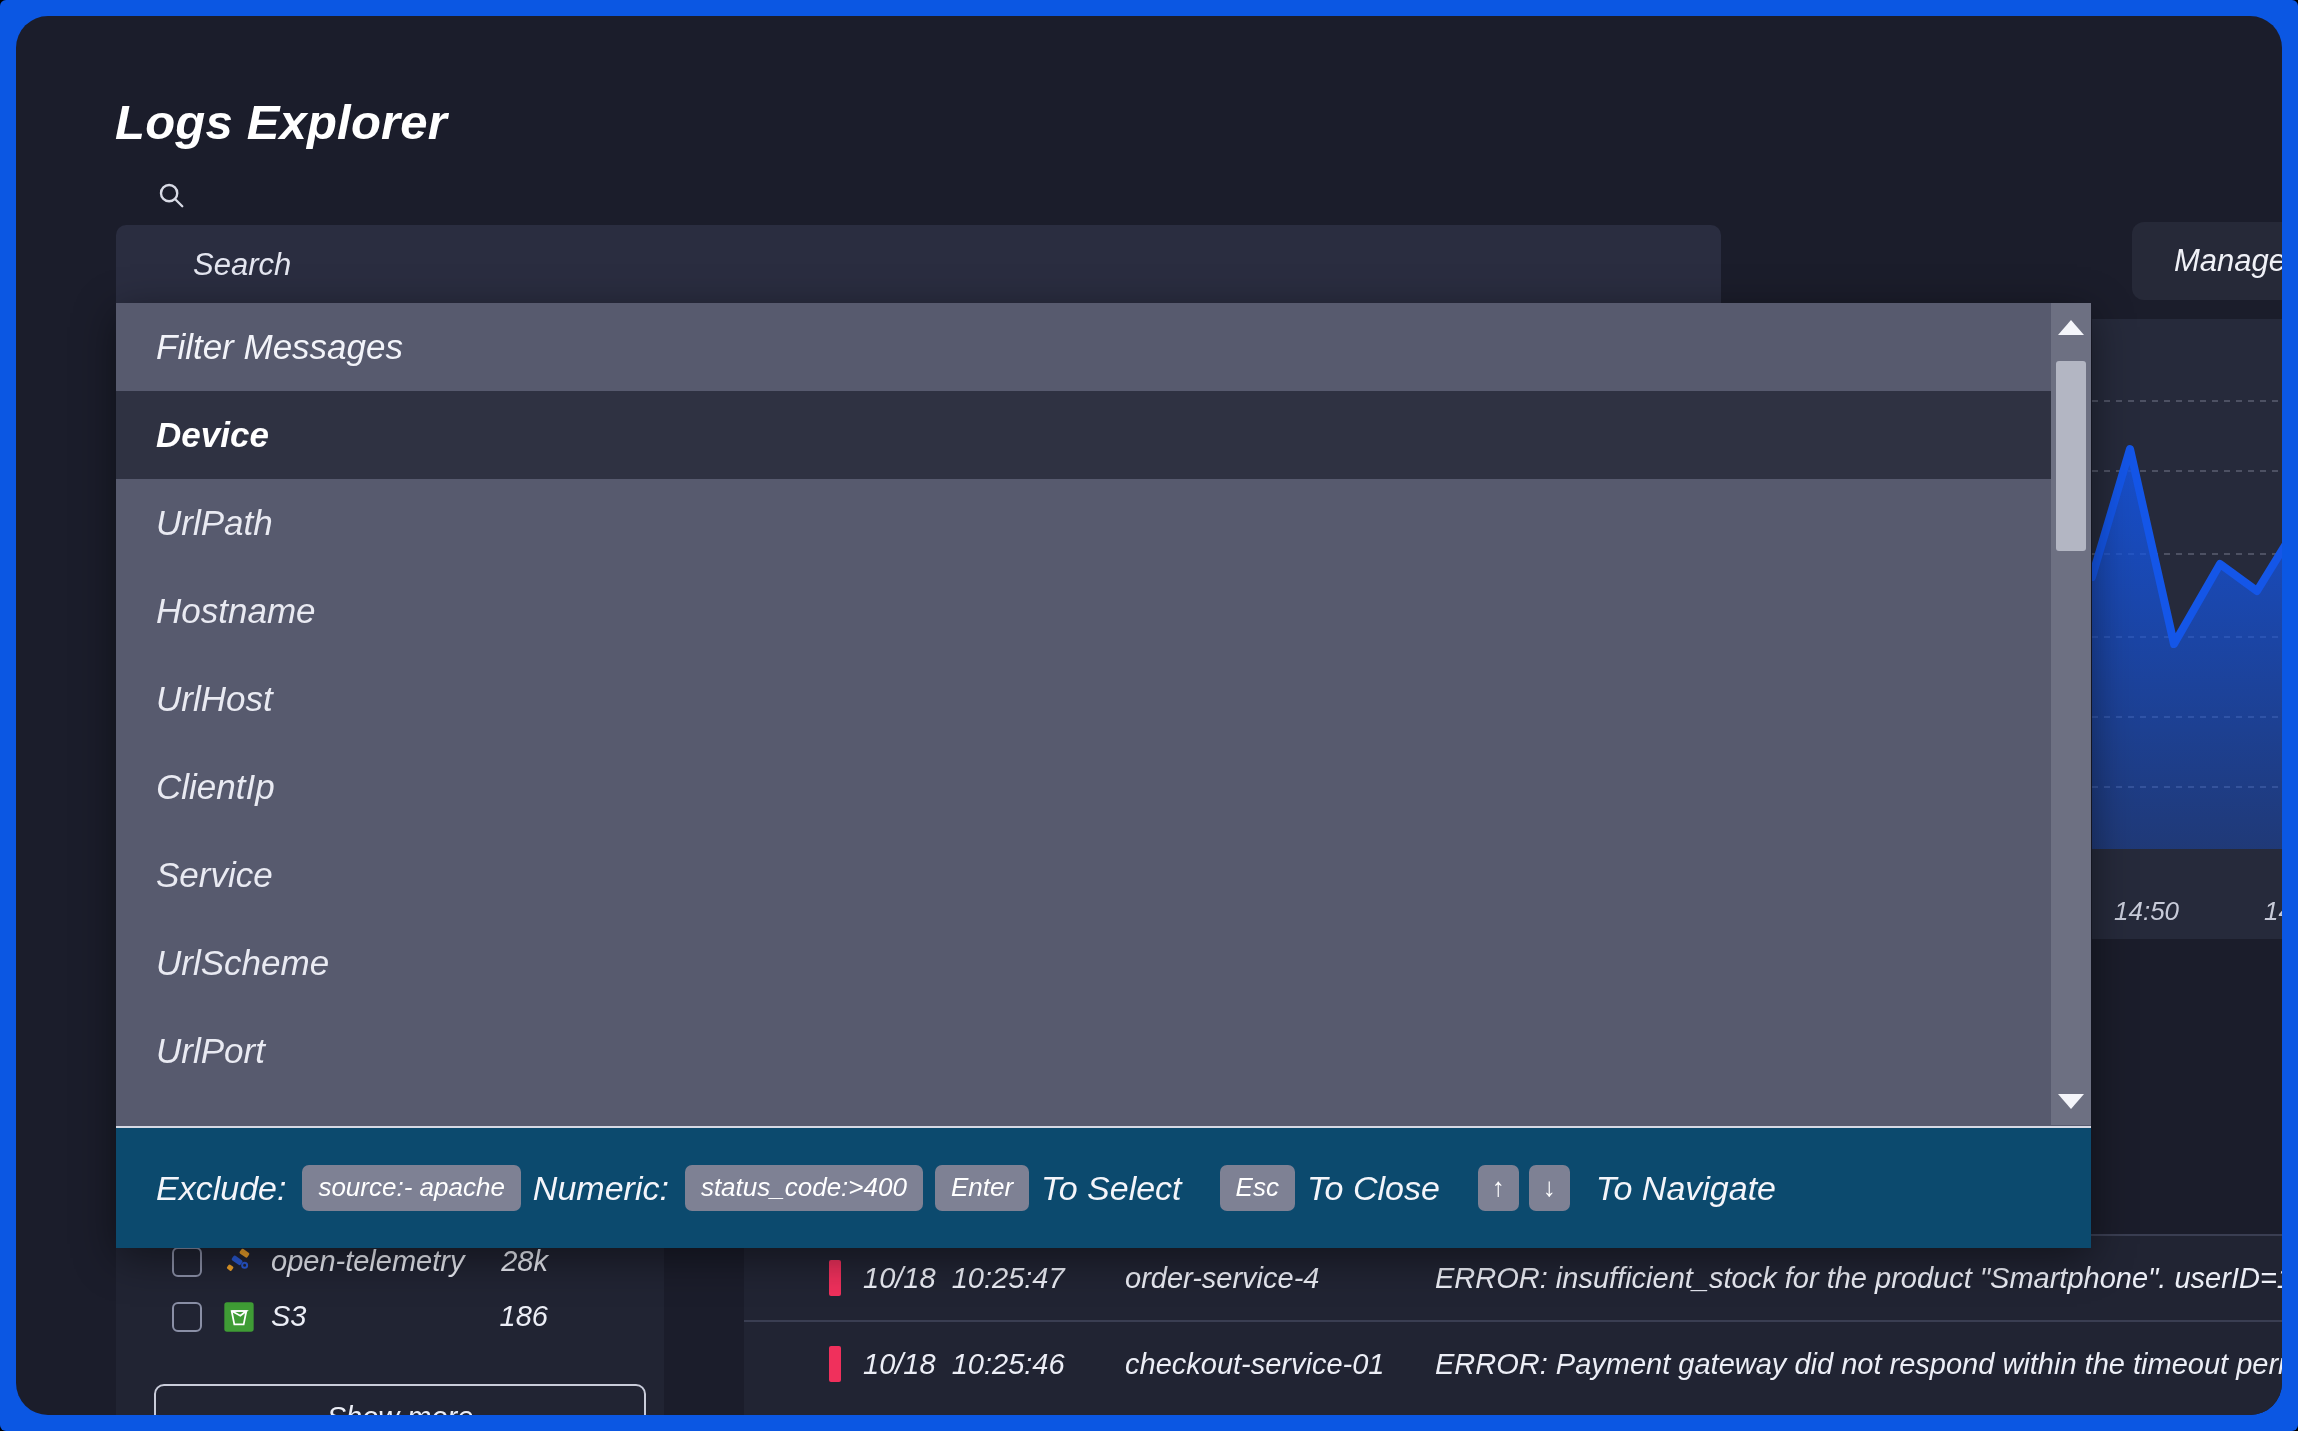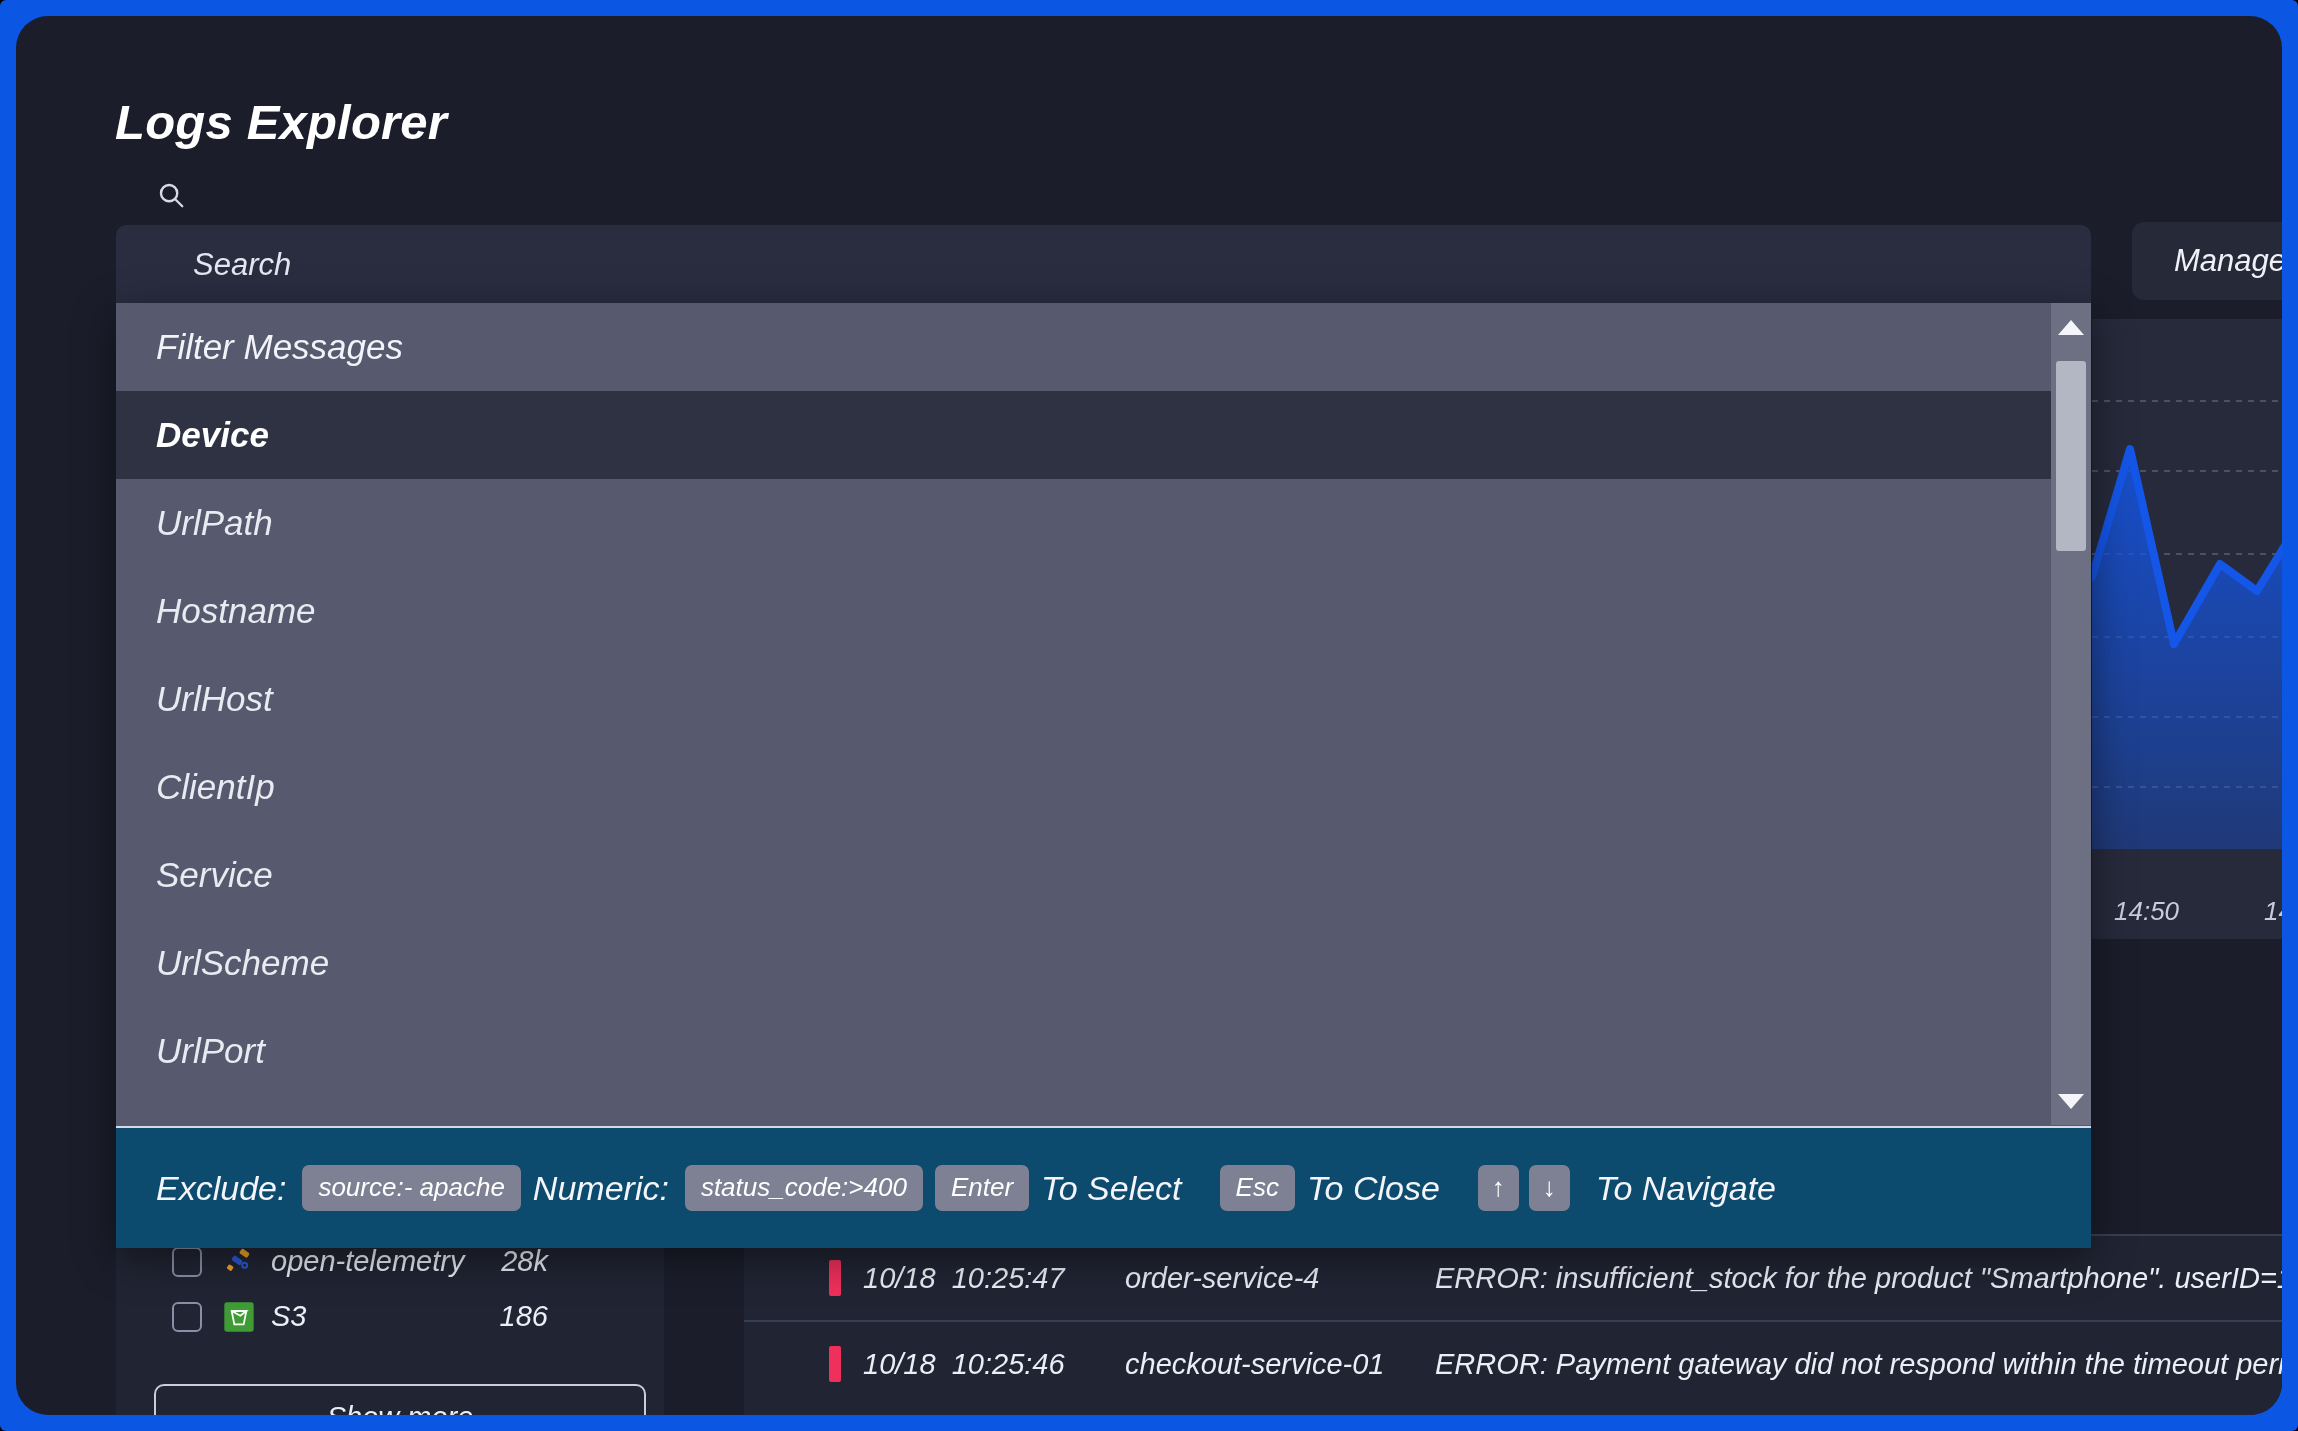--- a/index.html
+++ b/index.html
@@ -54,21 +54,21 @@
     height: 30px;
     color: #d8dae5;
   }
   #search-glyph svg { display: block; }
 
   
   #search-bar {
     position: absolute;
     left: 100px;
     top: 209px;
-    width: 1975px;
+    width: 1605px;
     height: 78px;
     background: #2a2d40;
     border-radius: 10px 10px 0 0;
     box-sizing: border-box;
   }
   #search-input-text {
     position: absolute;
     left: 77px;
     top: 22px;
     font-size: 31px;

